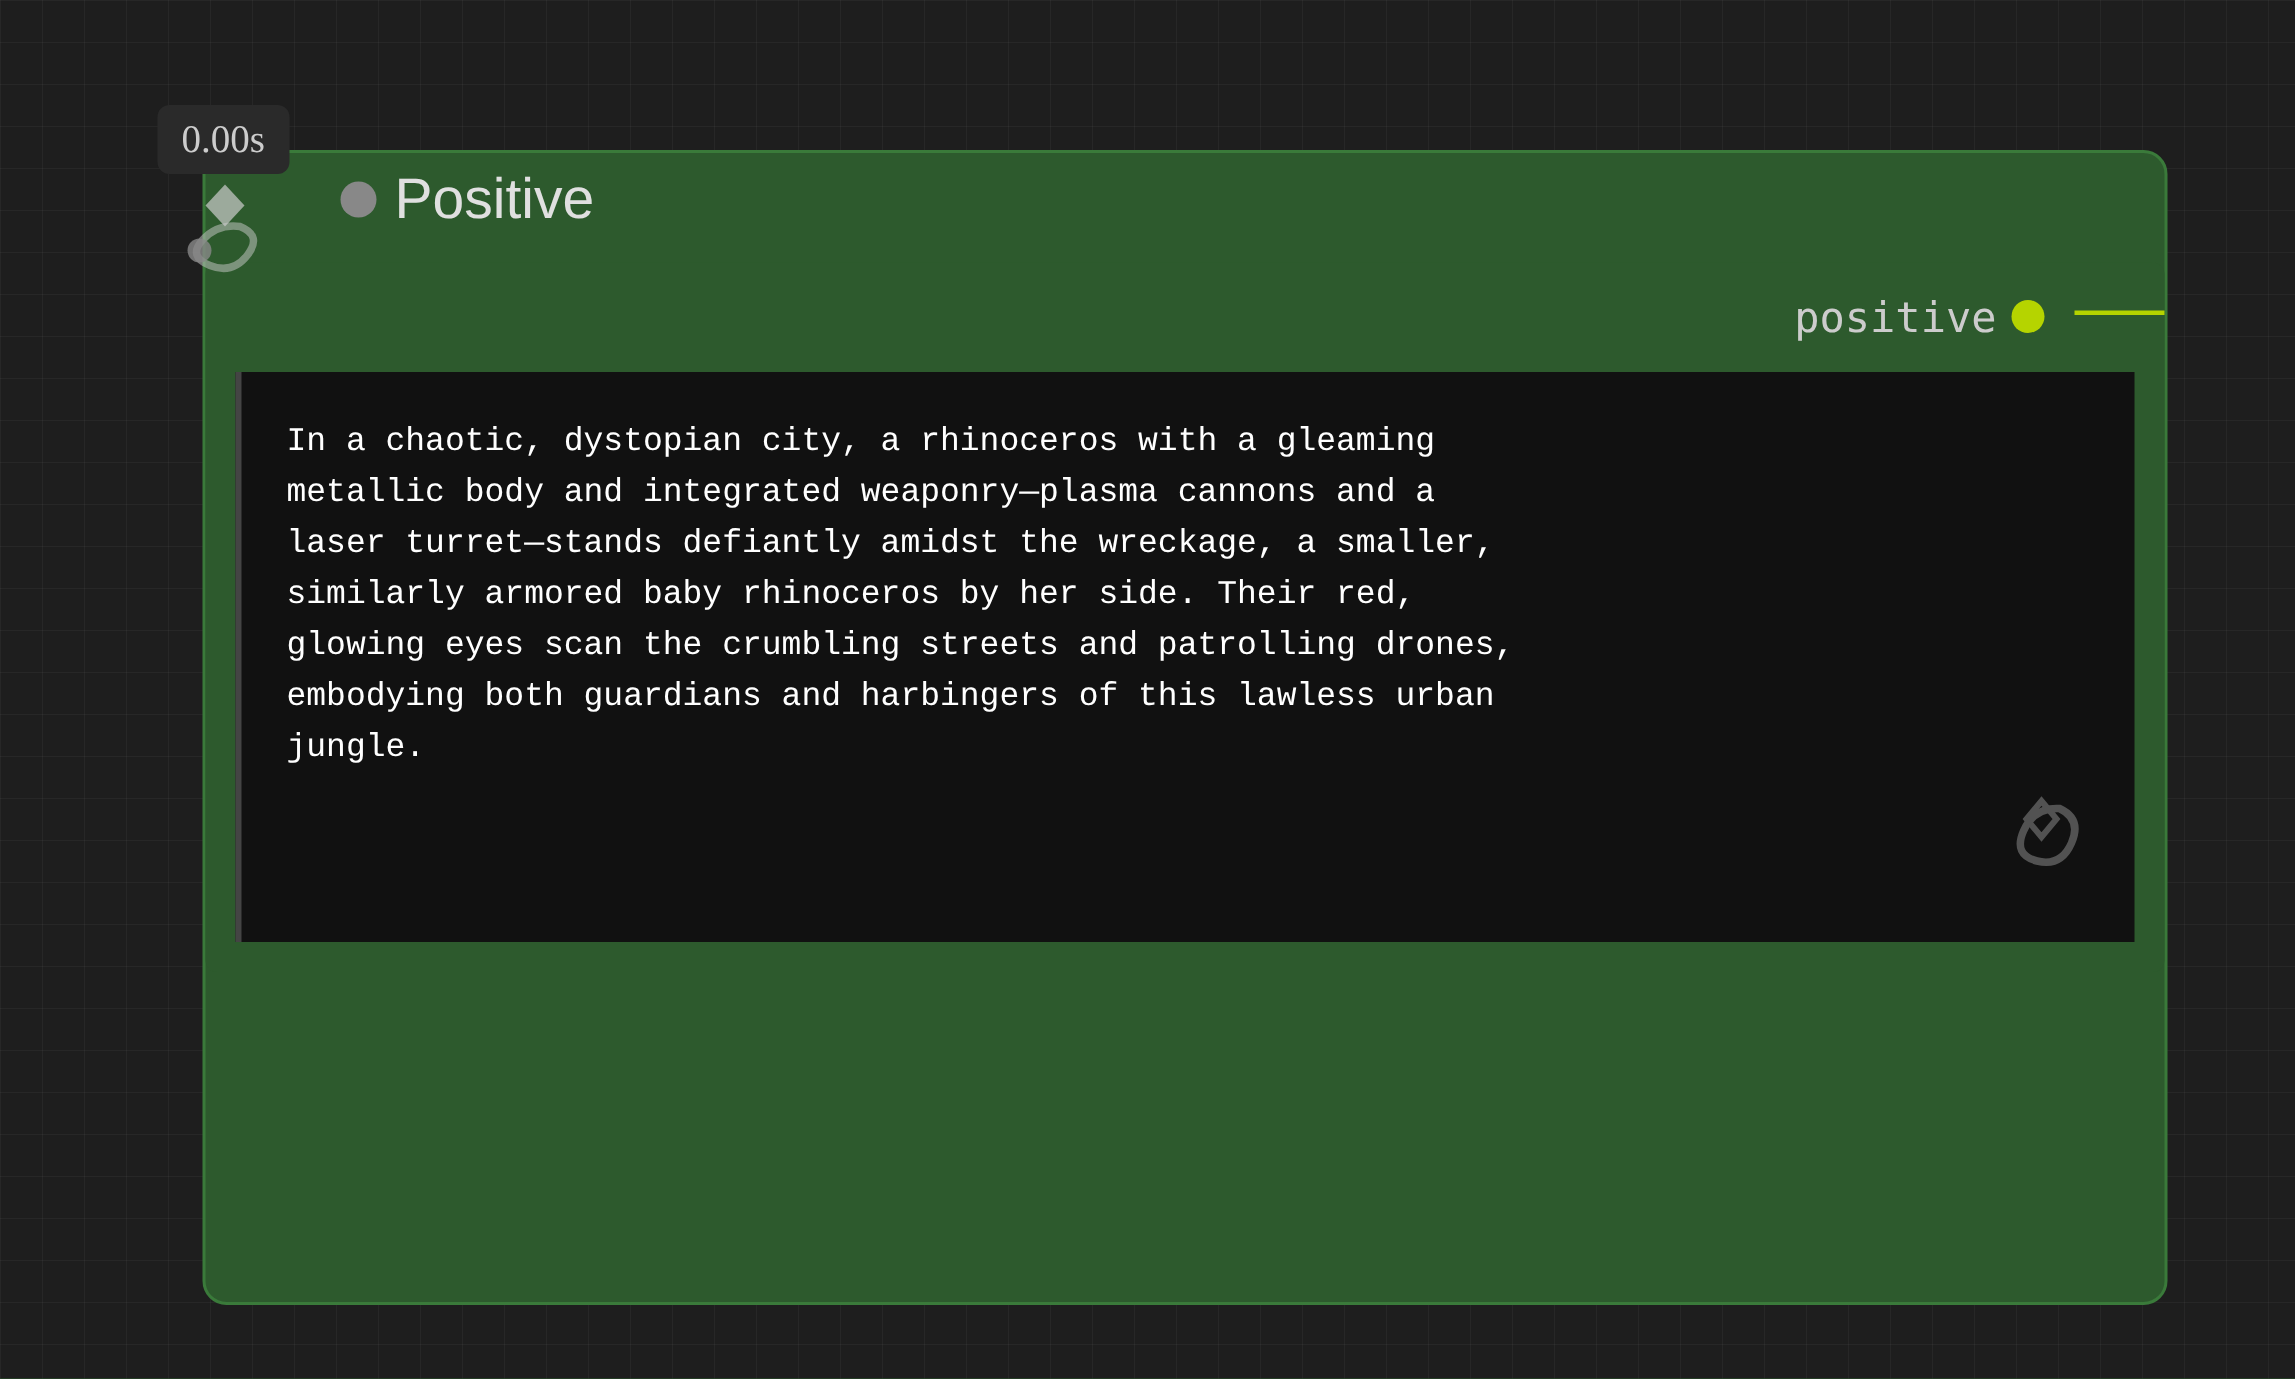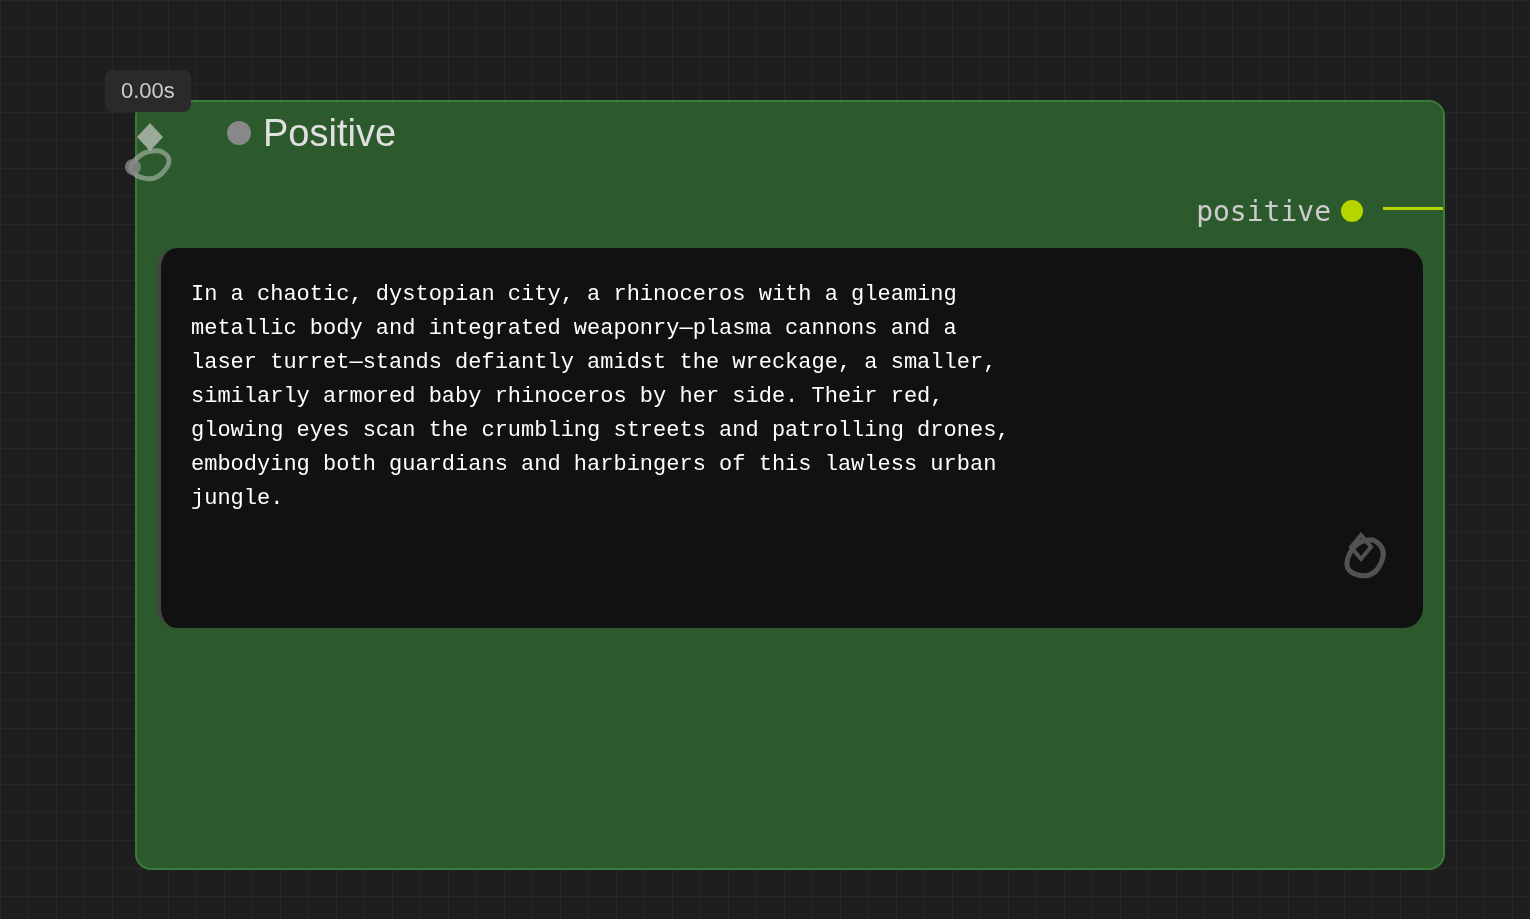--- a/index.html
+++ b/index.html
@@ -31,22 +31,22 @@
       top: 20px;
       left: 20px;
       background: #2a2a2a;
       border-radius: 8px;
       padding: 8px 16px;
       z-index: 10;
     }
 
     .timer-text {
       color: #cccccc;
-      font-size: 22px;
-      font-family: Liberation Sans, sans-serif;
+      font-size: 26px;
+      font-family: Liberation Serif, serif;
       text-align: center;
     }
 
     
     .logo-icon {
       position: absolute;
       top: 55px;
       left: 20px;
       width: 90px;
       height: 90px;
@@ -125,21 +125,21 @@
       top: 32px;
       right: 0;
       width: 60px;
       height: 3px;
       background: #b5d400;
     }
 
     
     .text-box {
       background: #111111;
-      border-radius: 20px;
+      border-radius: 0;
       border-left: 4px solid #444;
       padding: 30px 30px 30px 30px;
       min-height: 380px;
       position: relative;
     }
 
     .text-box-content {
       color: #ffffff;
       font-size: 22px;
       font-family: 'Courier New', monospace;

